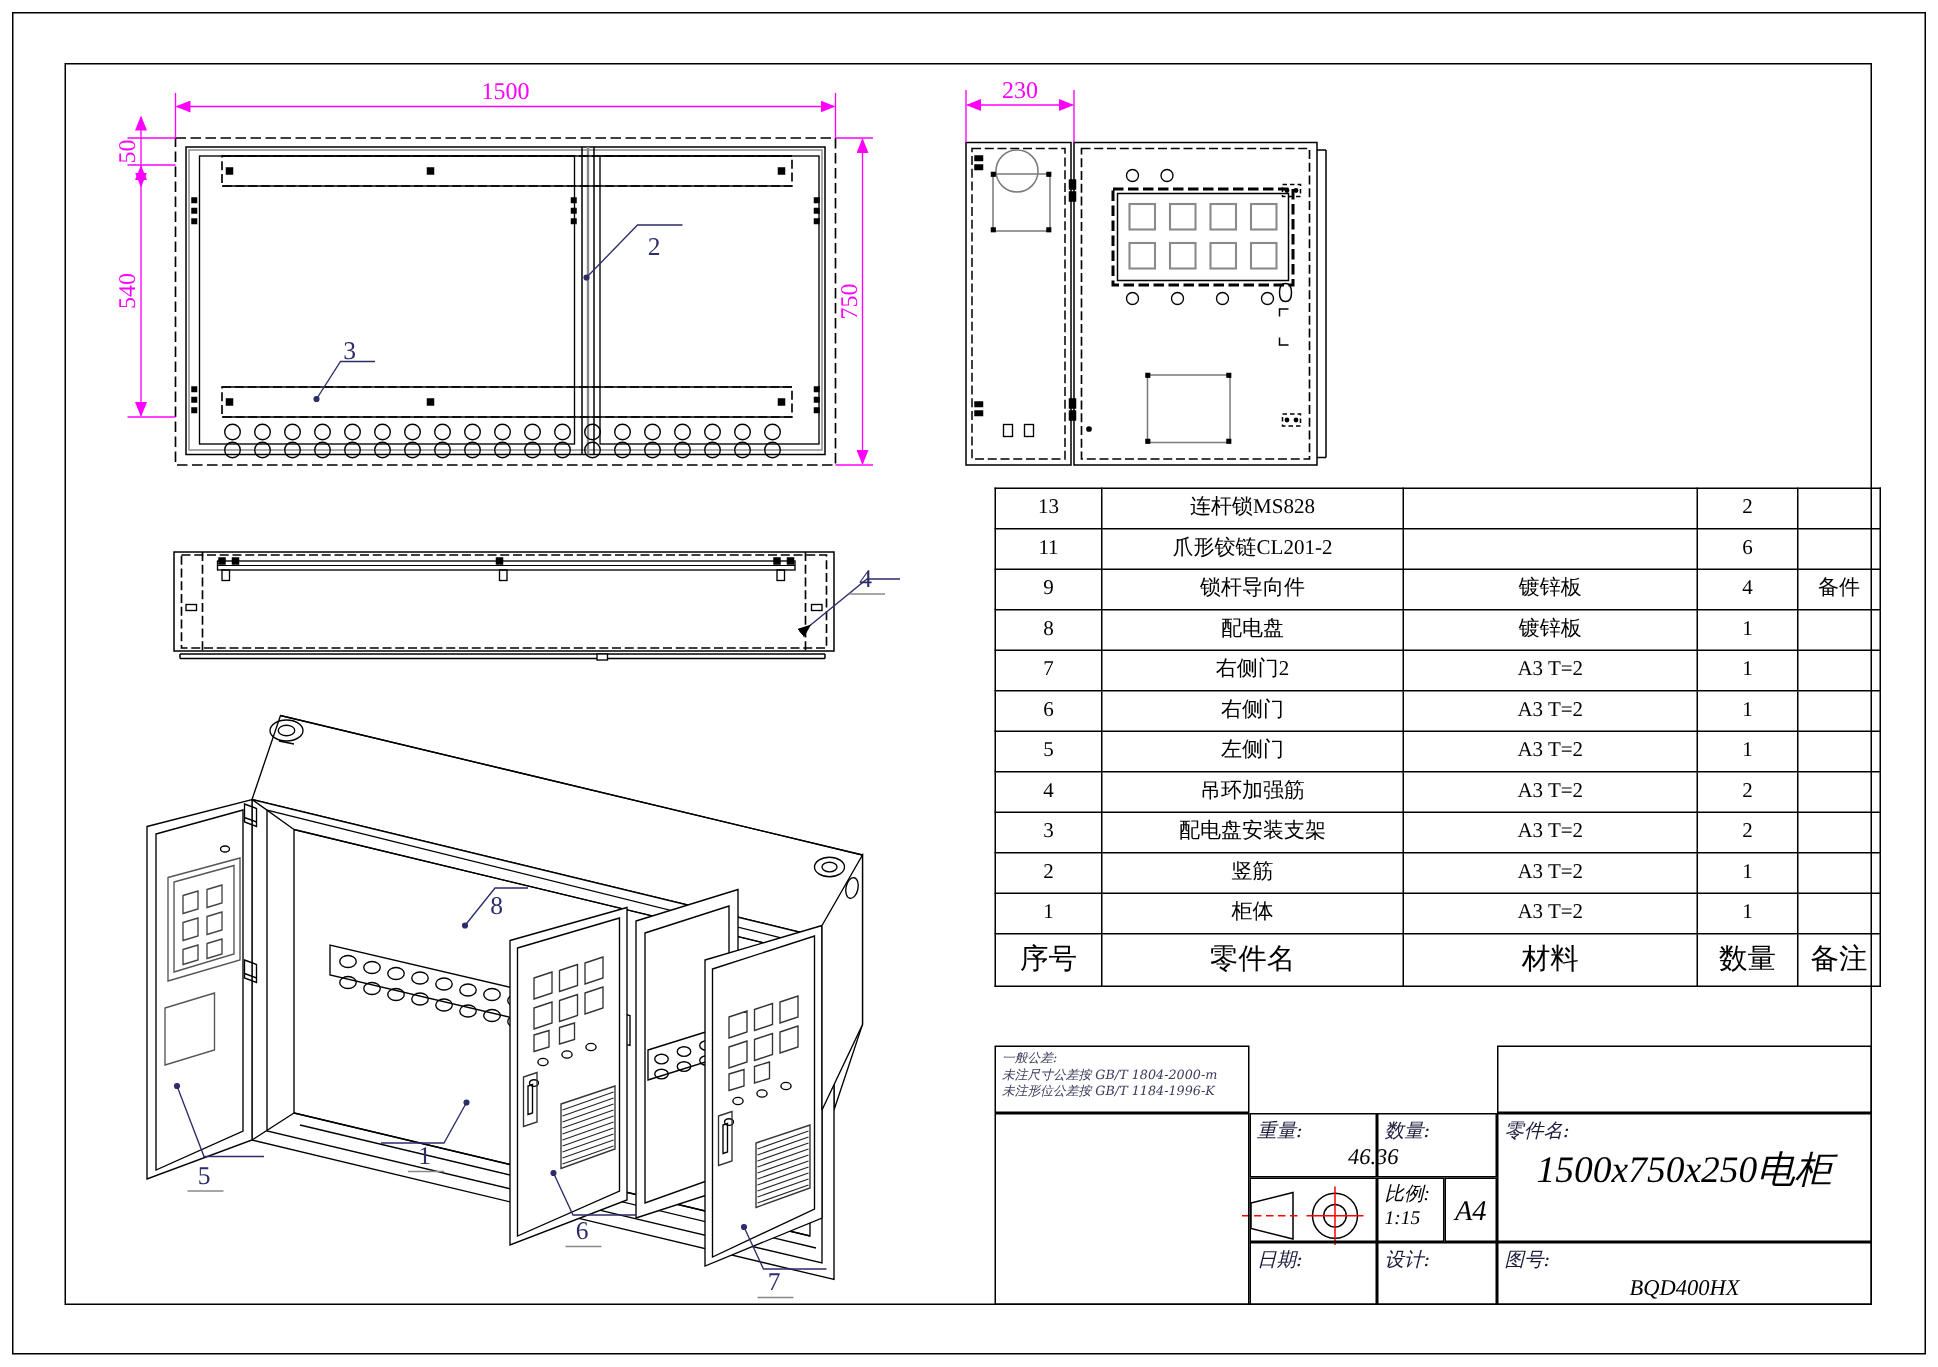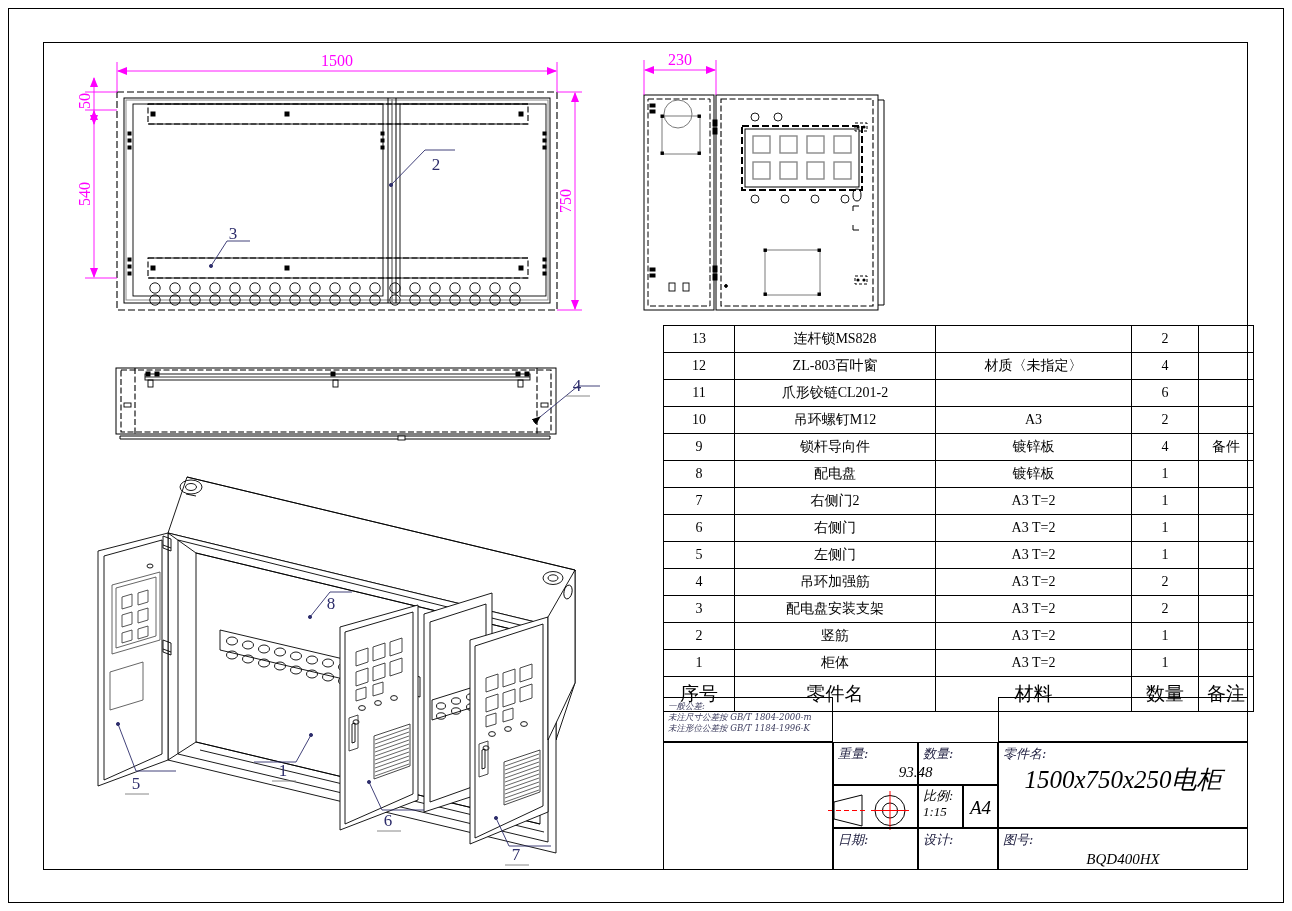--- a/index.html
+++ b/index.html
@@ -525,38 +525,24 @@
   <table class="bom">
     <tbody>
       <tr>
         <td class="c-no">13</td>
         <td class="c-name">连杆锁MS828</td>
         <td class="c-mat"></td>
         <td class="c-qty">2</td>
         <td class="c-rem"></td>
       </tr>
       <tr>
-        <td class="c-no">12</td>
-        <td class="c-name">ZL-803百叶窗</td>
-        <td class="c-mat">材质〈未指定〉</td>
-        <td class="c-qty">4</td>
-        <td class="c-rem"></td>
-      </tr>
-      <tr>
         <td class="c-no">11</td>
         <td class="c-name">爪形铰链CL201-2</td>
         <td class="c-mat"></td>
         <td class="c-qty">6</td>
-        <td class="c-rem"></td>
-      </tr>
-      <tr>
-        <td class="c-no">10</td>
-        <td class="c-name">吊环螺钉M12</td>
-        <td class="c-mat">A3</td>
-        <td class="c-qty">2</td>
         <td class="c-rem"></td>
       </tr>
       <tr>
         <td class="c-no">9</td>
         <td class="c-name">锁杆导向件</td>
         <td class="c-mat">镀锌板</td>
         <td class="c-qty">4</td>
         <td class="c-rem">备件</td>
       </tr>
       <tr>
@@ -633,21 +619,21 @@
         <div>未注尺寸公差按 GB/T 1804-2000-m</div>
         <div>未注形位公差按 GB/T 1184-1996-K</div>
       </div>
     </div>
 
     <div class="cell" style="left:0;top:45px;width:170px;height:128px;"></div>
 
 
     <div class="cell" style="left:170px;top:45px;width:85px;height:43px;padding-left:40px;">
       <span class="lbl">重量:</span>
-      <span class="val-c" style="top:21px">93.48</span>
+      <span class="val-c" style="top:21px">46.36</span>
     </div>
 
     <div class="cell" style="left:255px;top:45px;width:80px;height:43px;">
       <span class="lbl">数量:</span>
       <span class="val-c" style="top:21px"></span>
     </div>
 
     <div class="cell" style="left:170px;top:88px;width:85px;height:43px;"></div>
 
     <div class="cell" style="left:255px;top:88px;width:45px;height:43px;">

